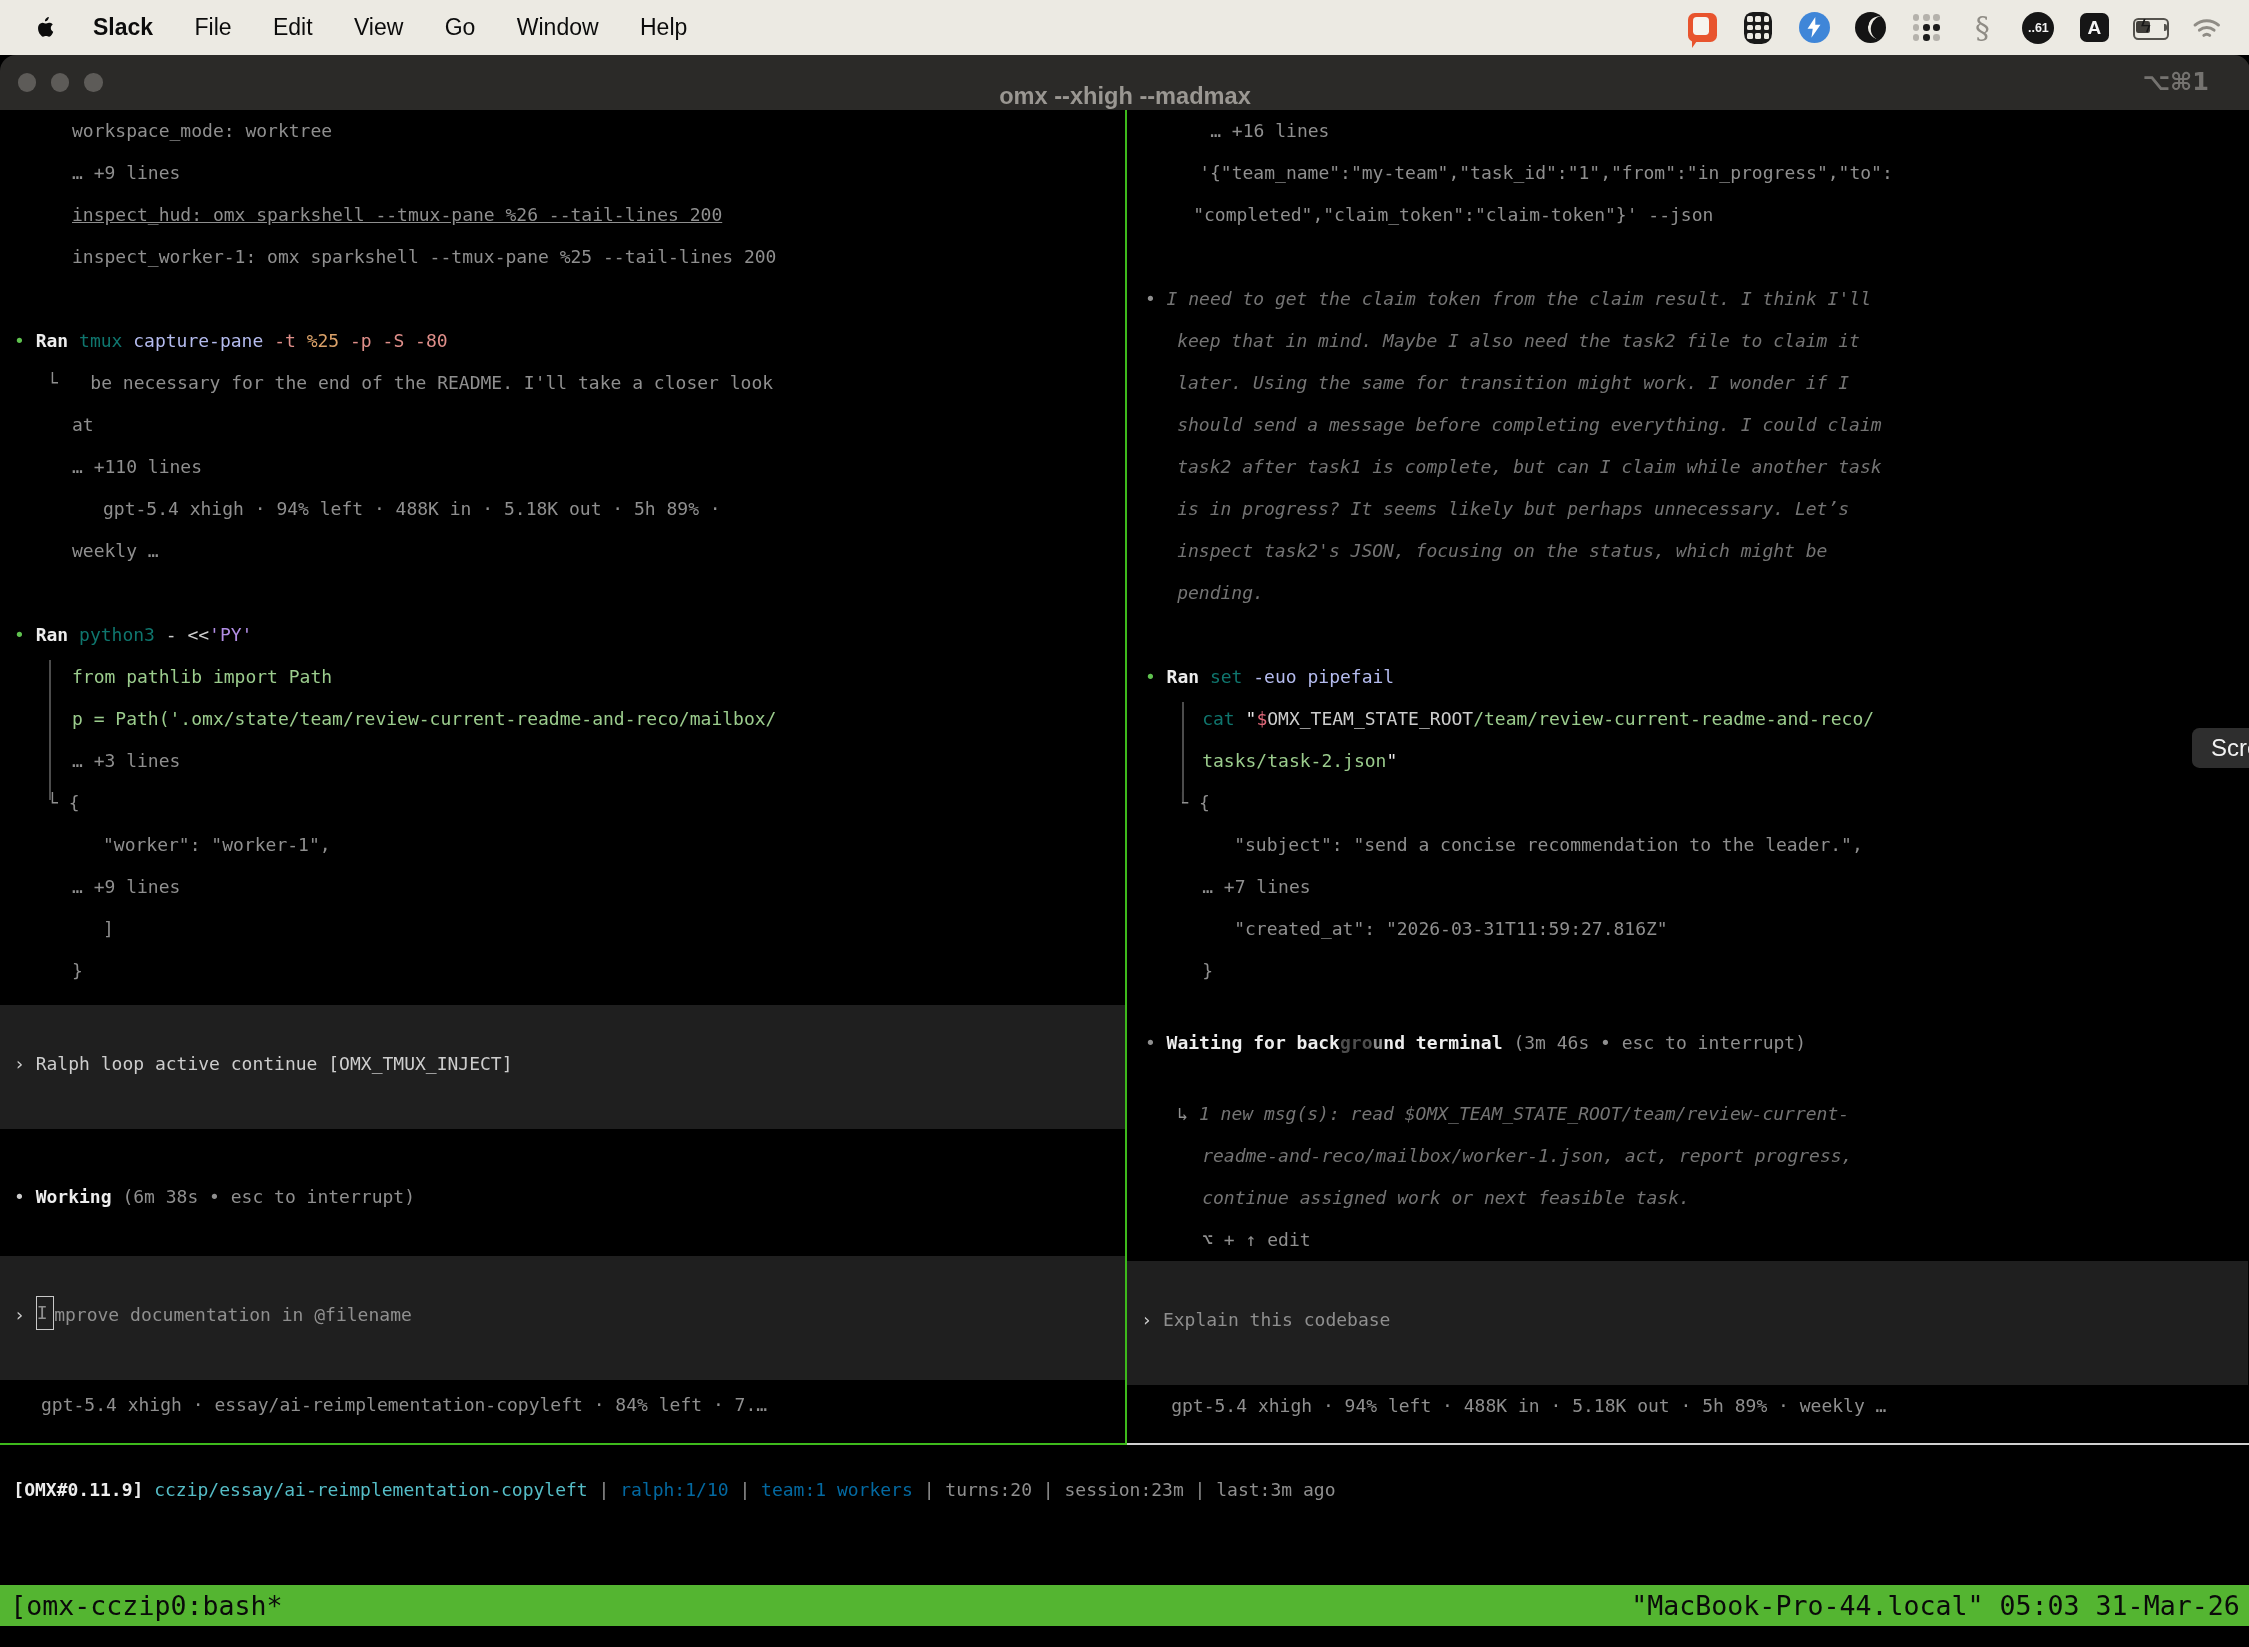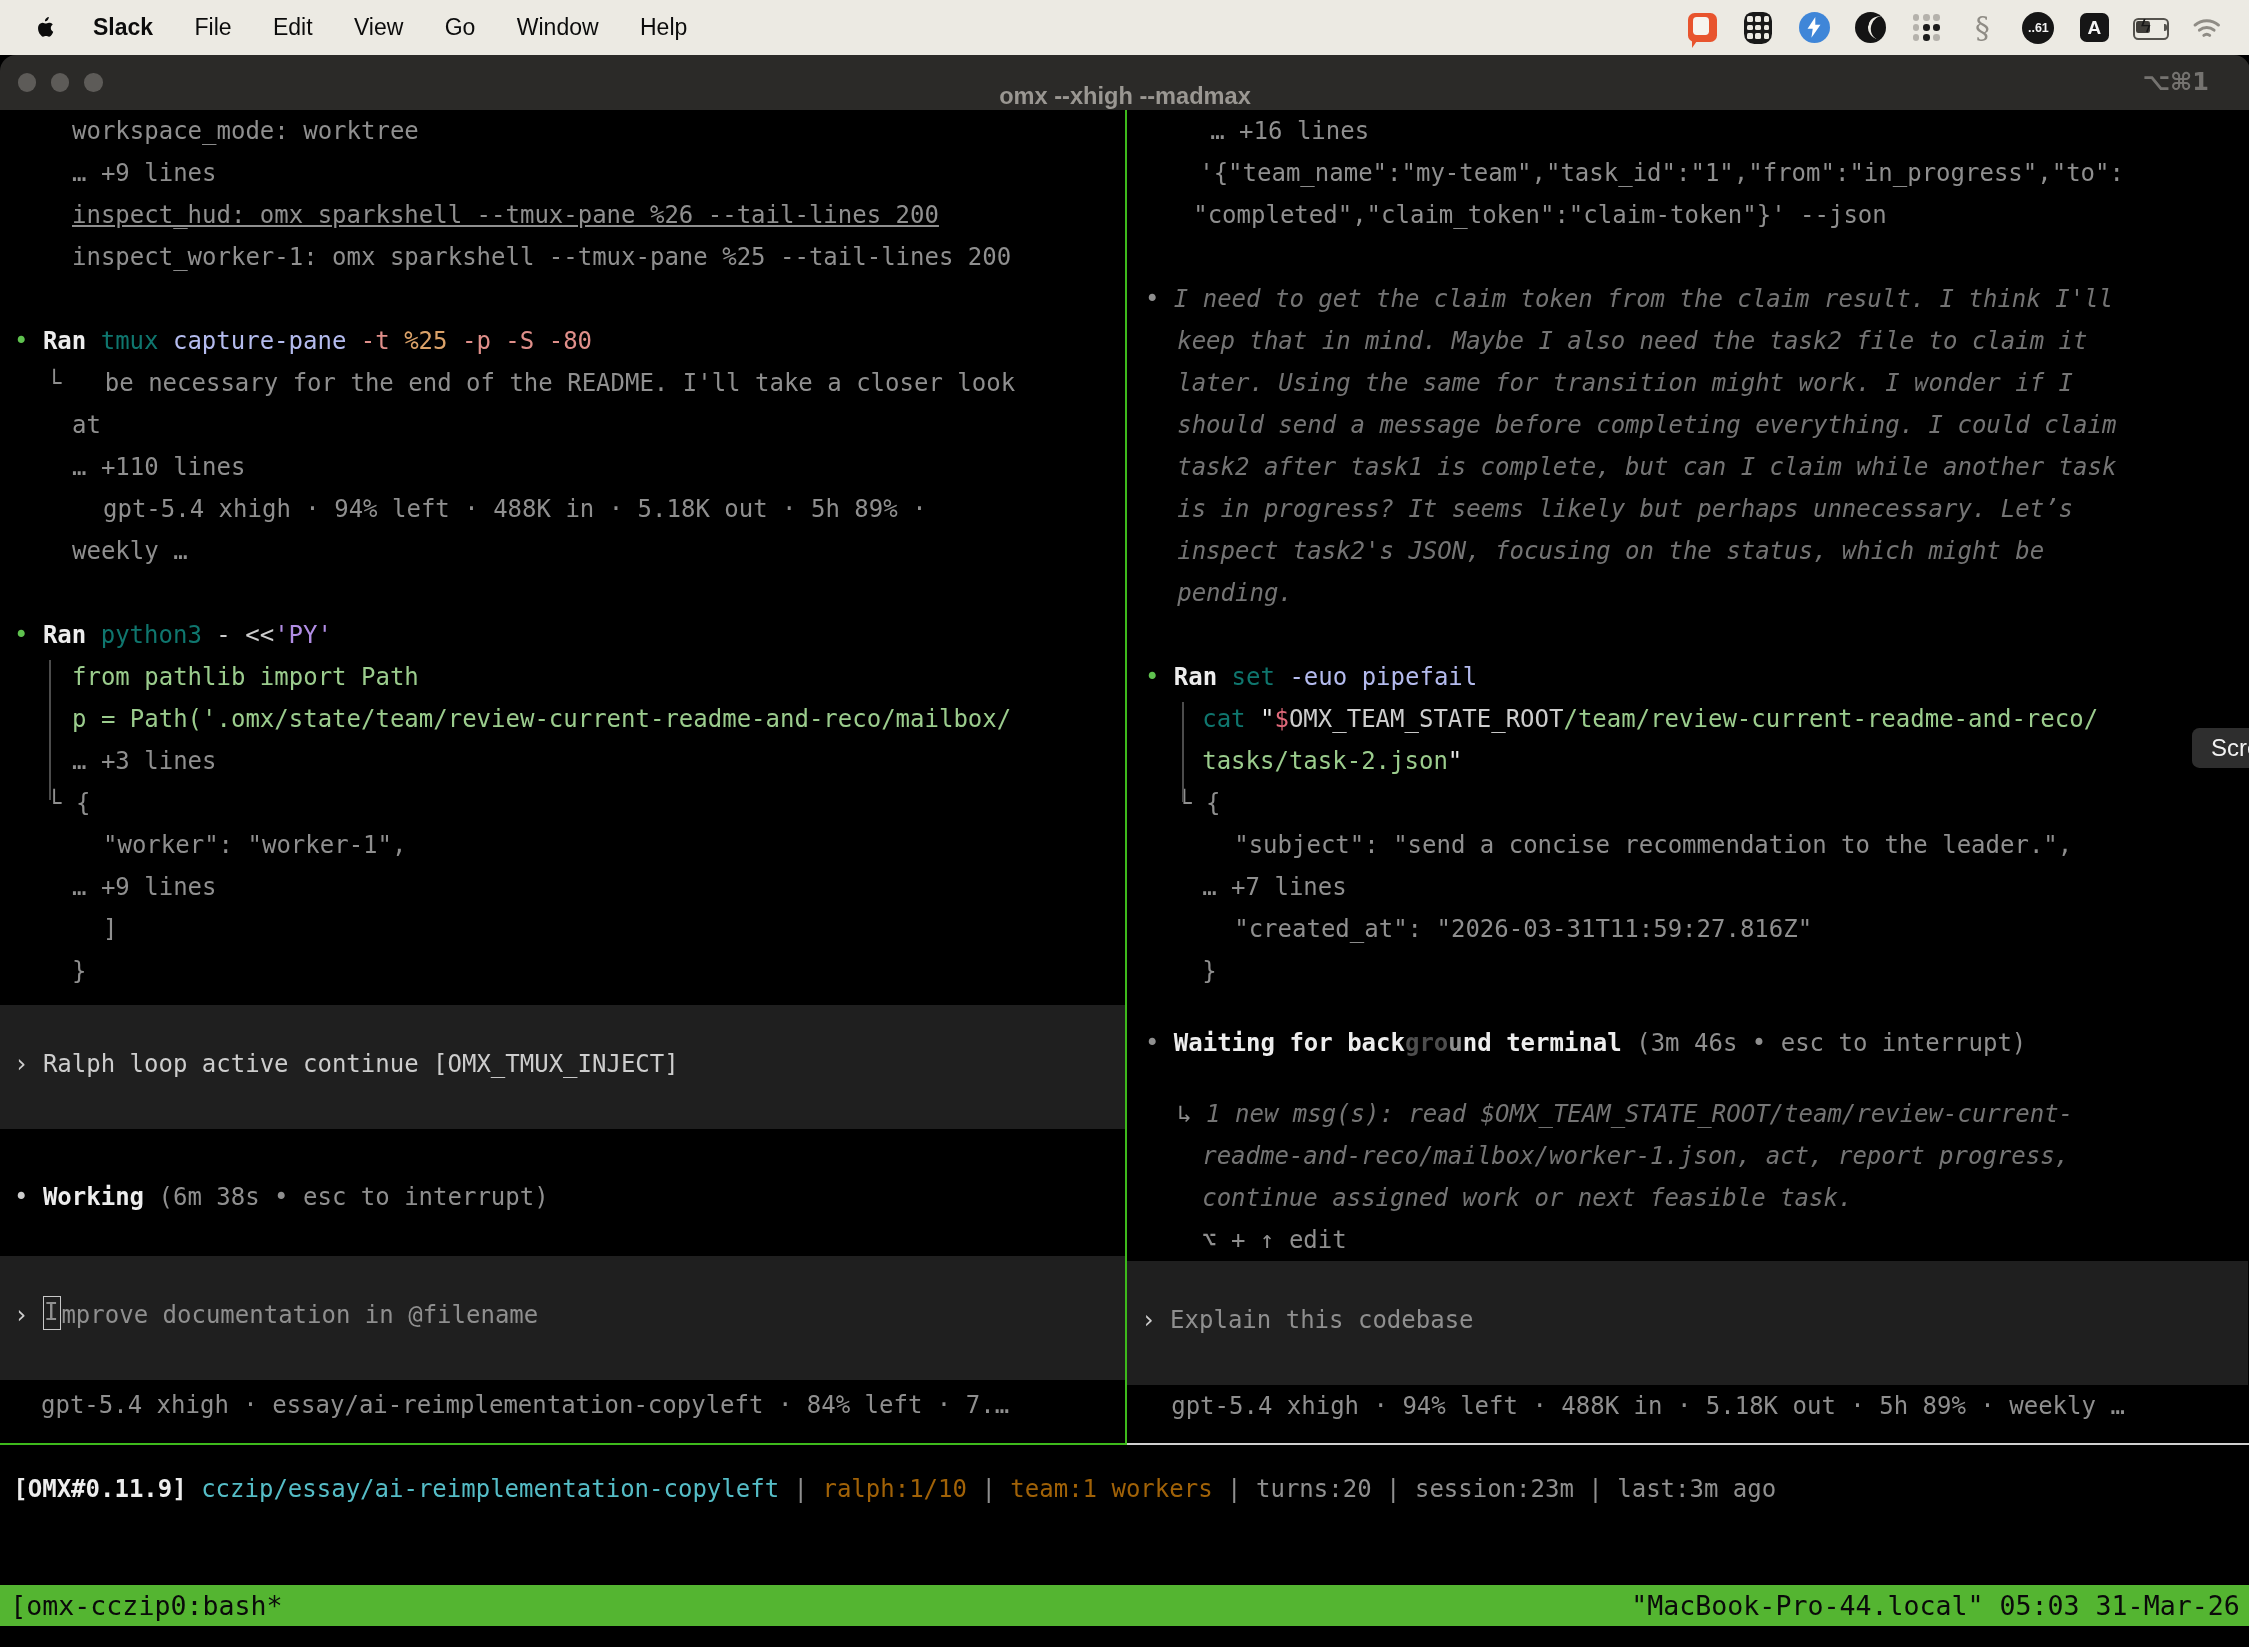--- a/index.html
+++ b/index.html
@@ -39,39 +39,39 @@
   .traffic i{width:18.5px;height:18.5px;border-radius:50%;background:#5d5b58;}
   .win-title{width:100%;text-align:center;font-size:23.6px;font-weight:bold;color:#9a9792;}
   .win-shortcut{position:absolute;right:41px;top:0;height:55px;line-height:55px;font-size:24px;font-weight:bold;color:#757370;font-family:"DejaVu Sans",sans-serif;}
 
   
   .panes{display:flex;height:1333px;}
   .pane{position:relative;overflow:hidden;background:#000;}
   .pane.left{width:1125px;}
   .pane-divider{width:2.2px;background:#3eb91c;}
   .pane.right{width:1121px;}
-  .tl{height:42px;line-height:42px;white-space:pre;font-family:"DejaVu Sans Mono",monospace;font-size:24px;color:#8f8f8f;overflow:hidden;}
+  .tl{height:42px;line-height:42px;white-space:pre;font-family:"DejaVu Sans Mono",monospace;font-size:18px;color:#8f8f8f;overflow:hidden;}
 
   .c-g{color:#8f8f8f;}
   .c-lg{color:#cdcdcd;}
   .c-w{color:#e9e9e9;}
   .c-wb{color:#ededed;font-weight:bold;}
   .c-blue{color:#0f766e;}
   .c-lav{color:#b4bbee;}
   .c-pink{color:#e08f8a;}
   .c-orange{color:#dba269;}
   .c-purple{color:#b18de4;}
   .c-green{color:#9bcc8d;}
   .c-red{color:#e0697a;}
   .c-bg{color:#5fc24f;}
   .c-it{color:#747474;font-style:italic;}
   .c-sh1{color:#4d4d4d;font-weight:bold;}
   .c-sh2{color:#8f8f8f;font-weight:bold;}
   .c-cyan{color:#55bdc7;}
-  .c-sg{color:#a16207;}
+  .c-sg{color:#0369a1;}
 
   .connector{position:absolute;width:1.5px;background:#4c4c4c;}
 
   .inject-box{margin-top:12.5px;height:124px;background:#1f1f1f;padding-top:38px;box-sizing:border-box;}
   .inject-box .tl{padding-left:14px;}
   .work-row{margin-top:47px;}
   .input-box{height:124px;background:#1f1f1f;padding-top:38px;box-sizing:border-box;}
   .input-box.l{margin-top:38px;}
   .input-box .tl{padding-left:14px;}
   .cursor{display:inline-block;box-sizing:border-box;min-width:18.5px;height:34px;line-height:31px;border:1.5px solid #c8c8c8;color:#8f8f8f;vertical-align:middle;margin-top:-4.4px;}

